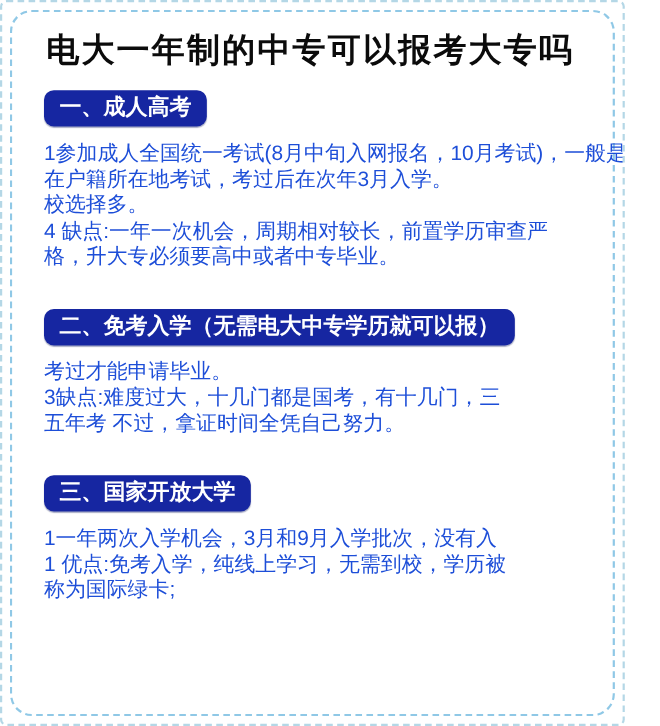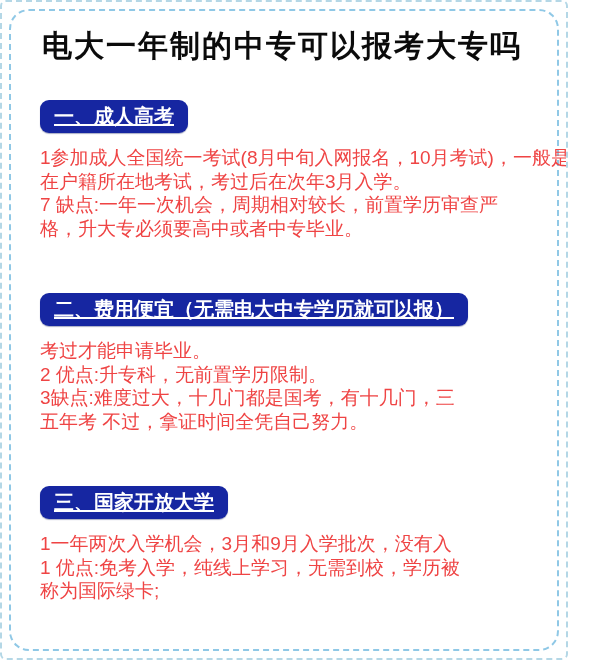--- a/index.html
+++ b/index.html
@@ -34,64 +34,63 @@
     font-family: "Liberation Serif", serif;
     font-size: 30px;
     font-weight: 900;
     letter-spacing: 2px;
     color: #0b0b0b;
     line-height: 36px;
     white-space: nowrap;
   }
   .badge {
     display: inline-block;
-    margin-top: 36px;
+    margin-top: 18px;
     background: #1626a1;
     color: #ffffff;
     font-size: 20px;
     font-weight: bold;
     line-height: 1.1;
     padding: 5px 14px 6px;
     border-radius: 9px;
     box-shadow: 0 1px 1px rgba(10, 20, 90, 0.35);
     white-space: nowrap;
-    text-decoration: underline;
   }
   .para {
     margin: 13px 0 17px;
     font-size: 19px;
     line-height: 23.5px;
-    color: #ef4444;
+    color: #1d4ed8;
   }
   .line { white-space: nowrap; }
 </style>
 </head>
 <body>
 
 <div class="canvas">
   <div class="inner-border"></div>
   <div class="content">
 
     <h1 class="title">电大一年制的中专可以报考大专吗</h1>
 
     <section>
       <div class="badge">一、成人高考</div>
       <div class="para">
         <div class="line">1参加成人全国统一考试(8月中旬入网报名，10月考试)，一般是</div>
         <div class="line">在户籍所在地考试，考过后在次年3月入学。</div>
-        <div class="line">7 缺点:一年一次机会，周期相对较长，前置学历审查严</div>
+        <div class="line">校选择多。</div>
+        <div class="line">4 缺点:一年一次机会，周期相对较长，前置学历审查严</div>
         <div class="line">格，升大专必须要高中或者中专毕业。</div>
       </div>
     </section>
 
     <section>
-      <div class="badge">二、费用便宜（无需电大中专学历就可以报）</div>
+      <div class="badge">二、免考入学（无需电大中专学历就可以报）</div>
       <div class="para">
         <div class="line">考过才能申请毕业。</div>
-        <div class="line">2 优点:升专科，无前置学历限制。</div>
         <div class="line">3缺点:难度过大，十几门都是国考，有十几门，三</div>
         <div class="line">五年考 不过，拿证时间全凭自己努力。</div>
       </div>
     </section>
 
     <section>
       <div class="badge">三、国家开放大学</div>
       <div class="para">
         <div class="line">1一年两次入学机会，3月和9月入学批次，没有入</div>
         <div class="line">1 优点:免考入学，纯线上学习，无需到校，学历被</div>

